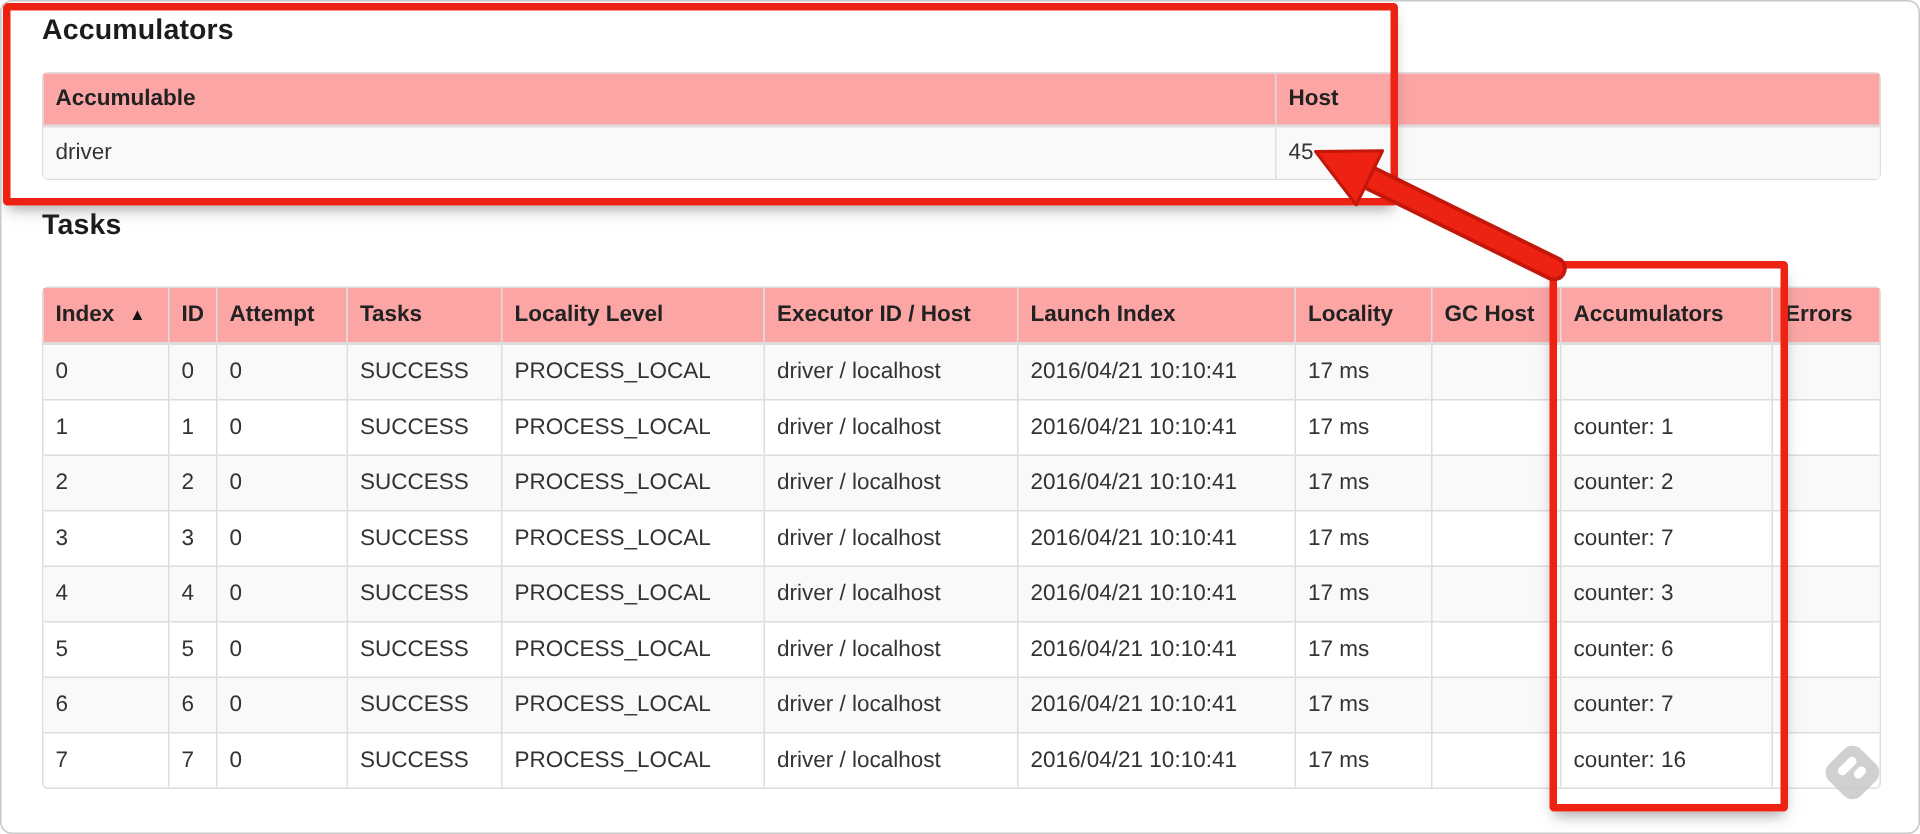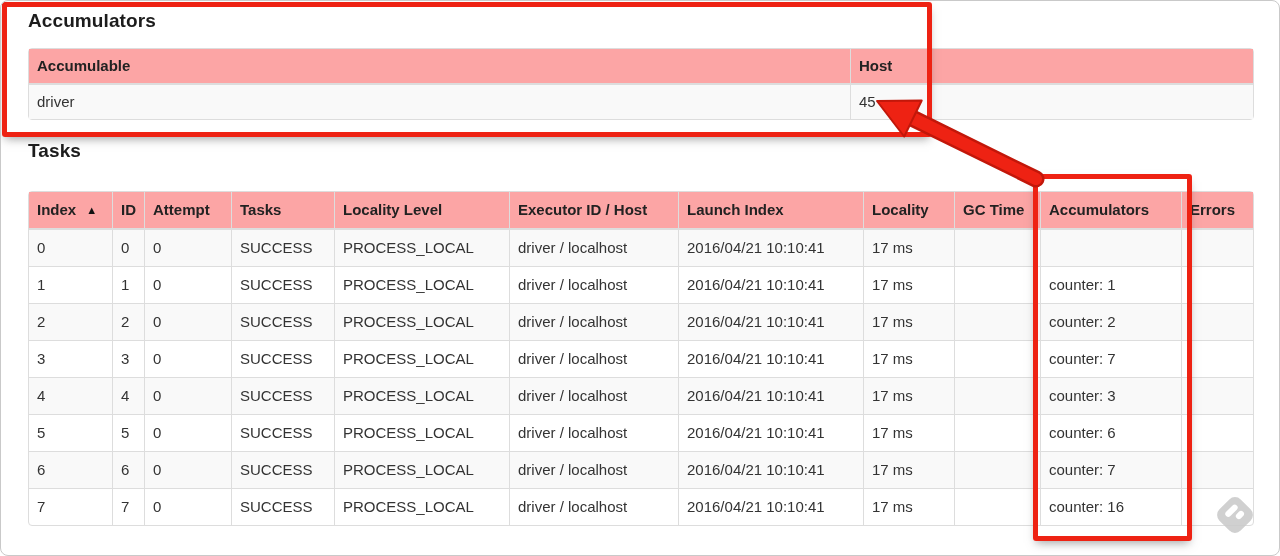--- a/index.html
+++ b/index.html
@@ -139,21 +139,21 @@
   <thead>
       <tr>
         <th>Index<span class="sort-indicator">▲</span></th>
         <th>ID</th>
         <th>Attempt</th>
         <th>Tasks</th>
         <th>Locality Level</th>
         <th>Executor ID / Host</th>
         <th>Launch Index</th>
         <th>Locality</th>
-        <th>GC Time</th>
+        <th>GC Host</th>
         <th>Accumulators</th>
         <th>Errors</th>
       </tr>
     </thead>
   <tbody>
       <tr>
         <td>0</td>
         <td>0</td>
         <td>0</td>
         <td>SUCCESS</td>

